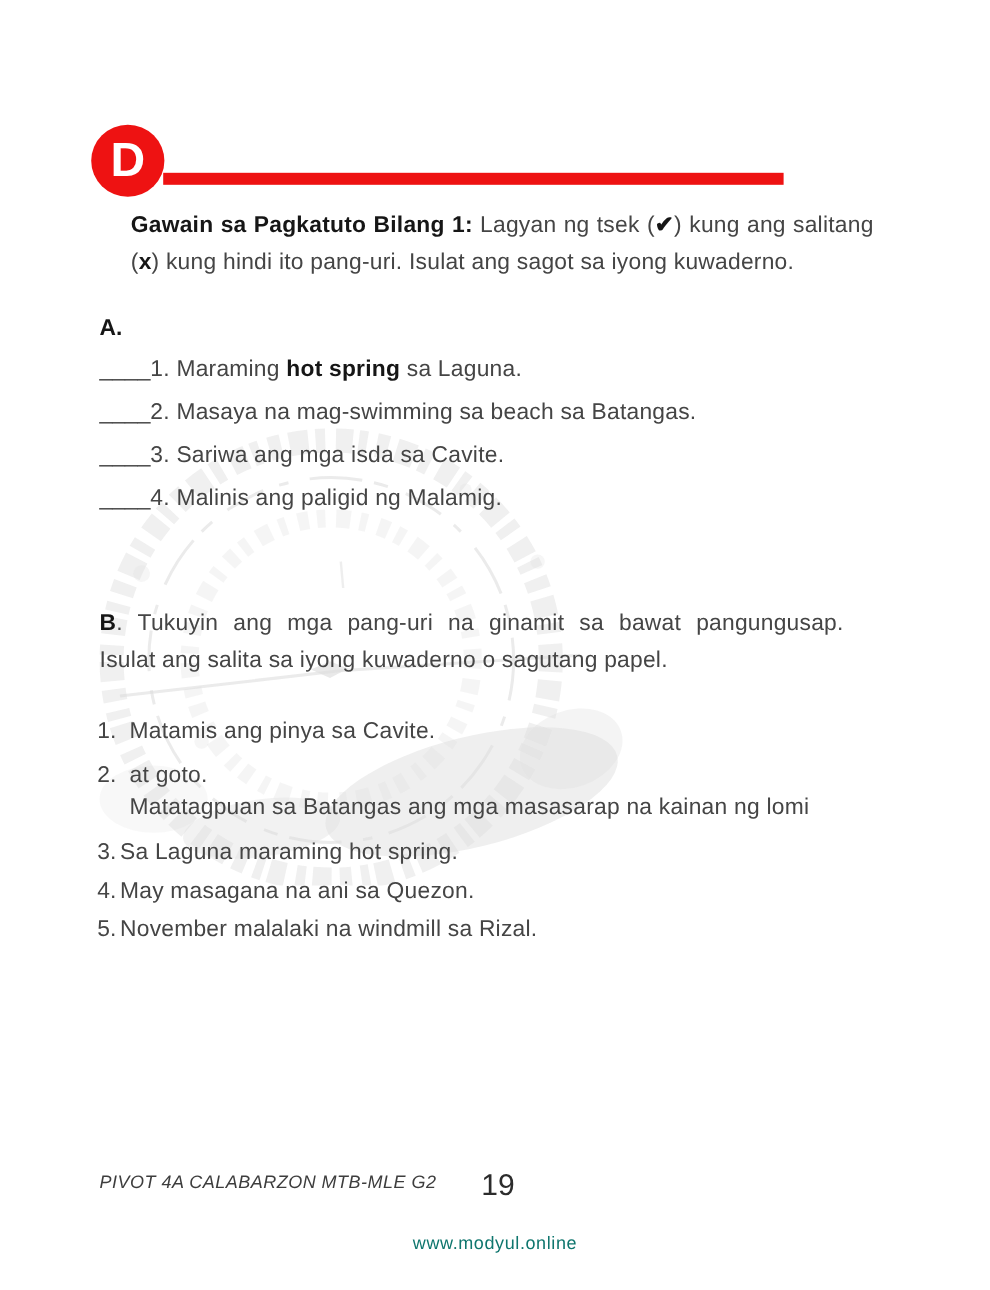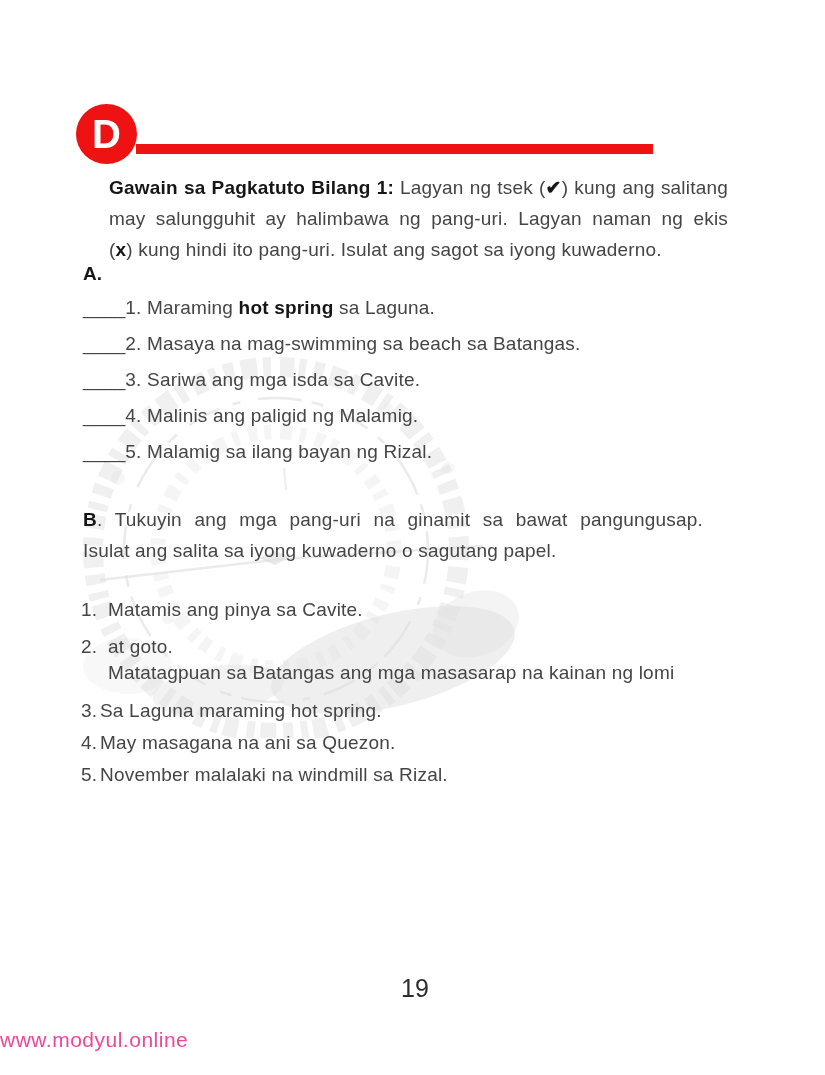--- a/index.html
+++ b/index.html
@@ -38,22 +38,22 @@
   .b-item.wide{padding-left:27px;}
   .b-item .num{position:absolute; left:0; top:0;}
   .b-list .b-item:nth-child(1){margin-bottom:11px;}
   .b-list .b-item:nth-child(2){margin-bottom:12px;}
   .b-list .b-item:nth-child(3){margin-bottom:6px;}
   .b-list .b-item:nth-child(4){margin-bottom:6px;}
 
   
   .footer-left{left:83px; top:977px; font-size:15px; font-style:italic; letter-spacing:.4px; color:#3d3d3d;}
   .page-number{left:401px; top:974px; font-size:25px; color:#2c2c2c;}
-  .site-watermark{left:0; top:1028px; width:825px; text-align:left;
-    font-size:21px; letter-spacing:.5px; color:#ec4899;}
+  .site-watermark{left:0; top:1028px; width:825px; text-align:center;
+    font-size:15px; letter-spacing:.5px; color:#0f766e;}
 
   
   .stamp{position:absolute; left:58px; top:318px; z-index:0; opacity:.55;}
 </style>
 </head>
 <body>
 
 <div class="page">
 
   <svg class="stamp" width="470" height="420" viewBox="0 0 470 420" aria-hidden="true">
@@ -80,23 +80,20 @@
   <div class="letter-badge">
     <span>D</span>
   </div>
   <div class="header-rule"></div>
 
   <div class="layer intro">
     <div class="jline">
       <b>Gawain sa Pagkatuto Bilang 1:</b>
       <span>Lagyan ng tsek (</span><b>✔</b><span>) kung ang salitang</span>
     </div>
-    <div class="jline">
-      <span>may salungguhit ay halimbawa ng pang-uri. Lagyan naman ng ekis</span>
-    </div>
     <div>
       <span>(</span><b>x</b><span>) kung hindi ito pang-uri. Isulat ang sagot sa iyong kuwaderno.</span>
     </div>
   </div>
 
   <div class="layer a-label">A.</div>
 
   <div class="layer a-list">
     <div class="a-item">
       <span class="ans-blank">____</span><span class="num">1.</span>
@@ -106,24 +103,20 @@
       <span class="ans-blank">____</span><span class="num">2.</span>
       <span>Masaya na mag-swimming sa beach sa Batangas.</span>
     </div>
     <div class="a-item">
       <span class="ans-blank">____</span><span class="num">3.</span>
       <span>Sariwa ang mga isda sa Cavite.</span>
     </div>
     <div class="a-item">
       <span class="ans-blank">____</span><span class="num">4.</span>
       <span>Malinis ang paligid ng Malamig.</span>
-    </div>
-    <div class="a-item">
-      <span class="ans-blank">____</span><span class="num">5.</span>
-      <span>Malamig sa ilang bayan ng Rizal.</span>
     </div>
   </div>
 
   <div class="layer b-para">
     <div class="jline">
       <b>B</b><span>. Tukuyin ang mga pang-uri na ginamit sa bawat pangungusap.</span>
     </div>
     <div>
       <span>Isulat ang salita sa iyong kuwaderno o sagutang papel.</span>
     </div>
@@ -146,16 +139,17 @@
     <div class="b-item">
       <span class="num">4.</span>
       <div>May masagana na ani sa Quezon.</div>
     </div>
     <div class="b-item">
       <span class="num">5.</span>
       <div>November malalaki na windmill sa Rizal.</div>
     </div>
   </div>
 
+  <div class="layer footer-left">PIVOT 4A CALABARZON MTB-MLE G2</div>
   <div class="layer page-number">19</div>
   <div class="layer site-watermark">www.modyul.online</div>
 
 </div>
 
 </body></html>

